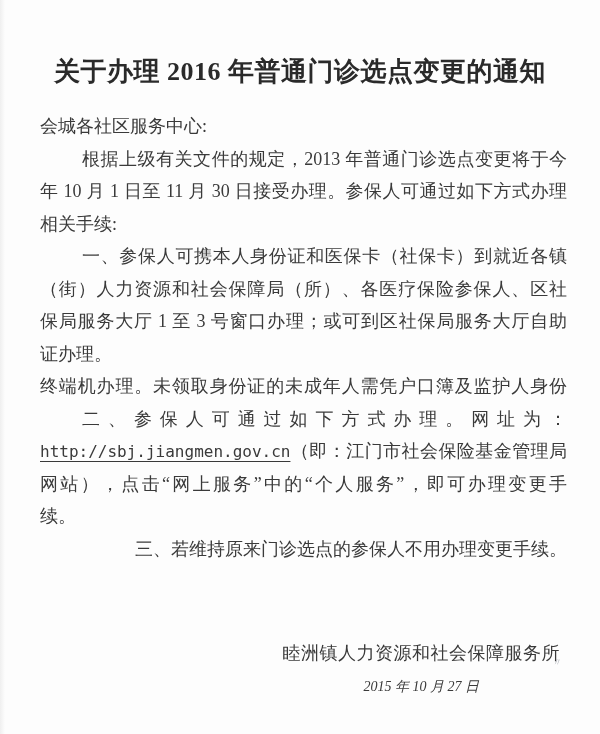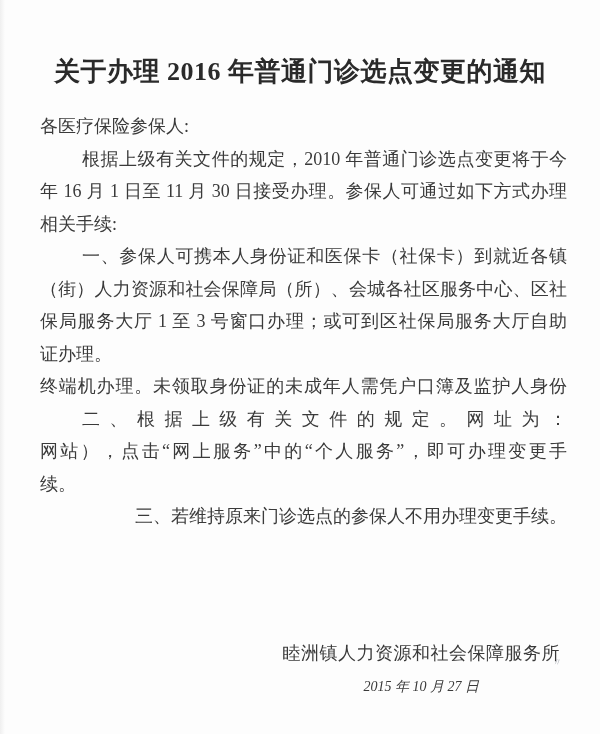--- a/index.html
+++ b/index.html
@@ -101,33 +101,34 @@
 <body>
 
 <div class="page">
 
   <div class="scan-edge-left"></div>
 
   <h1 class="doc-title">关于办理 2016 年普通门诊选点变更的通知</h1>
 
   <div class="body-block">
 
-    <div class="line">各医疗保险参保人:</div>
+    <div class="line">会城各社区服务中心:</div>
 
-    <div class="line just indent">根据上级有关文件的规定，2010 年普通门诊选点变更将于今</div>
-    <div class="line just">年 16 月 1 日至 11 月 30 日接受办理。参保人可通过如下方式办理</div>
+    <div class="line just indent">根据上级有关文件的规定，2013 年普通门诊选点变更将于今</div>
+    <div class="line just">年 10 月 1 日至 11 月 30 日接受办理。参保人可通过如下方式办理</div>
     <div class="line">相关手续:</div>
 
     <div class="line just indent">一、参保人可携本人身份证和医保卡（社保卡）到就近各镇</div>
-    <div class="line just">（街）人力资源和社会保障局（所）、会城各社区服务中心、区社</div>
+    <div class="line just">（街）人力资源和社会保障局（所）、各医疗保险参保人、区社</div>
     <div class="line just">保局服务大厅 1 至 3 号窗口办理；或可到区社保局服务大厅自助</div>
     <div class="line">证办理。</div>
     <div class="line just">终端机办理。未领取身份证的未成年人需凭户口簿及监护人身份</div>
 
-    <div class="line just indent">二、根据上级有关文件的规定。网址为：</div>
+    <div class="line just indent">二、参保人可通过如下方式办理。网址为：</div>
+    <div class="line just"><span class="url">http://sbj.jiangmen.gov.cn</span><span>（即：江门市社会保险基金管理局</span></div>
     <div class="line just">网站），点击“网上服务”中的“个人服务”，即可办理变更手</div>
     <div class="line">续。</div>
 
     <div class="line indent">三、若维持原来门诊选点的参保人不用办理变更手续。</div>
 
   </div>
 
   <div class="signature">
     <div class="sig-org">睦洲镇人力资源和社会保障服务所</div>
     <div class="sig-date">2015 年 10 月 27 日</div>

